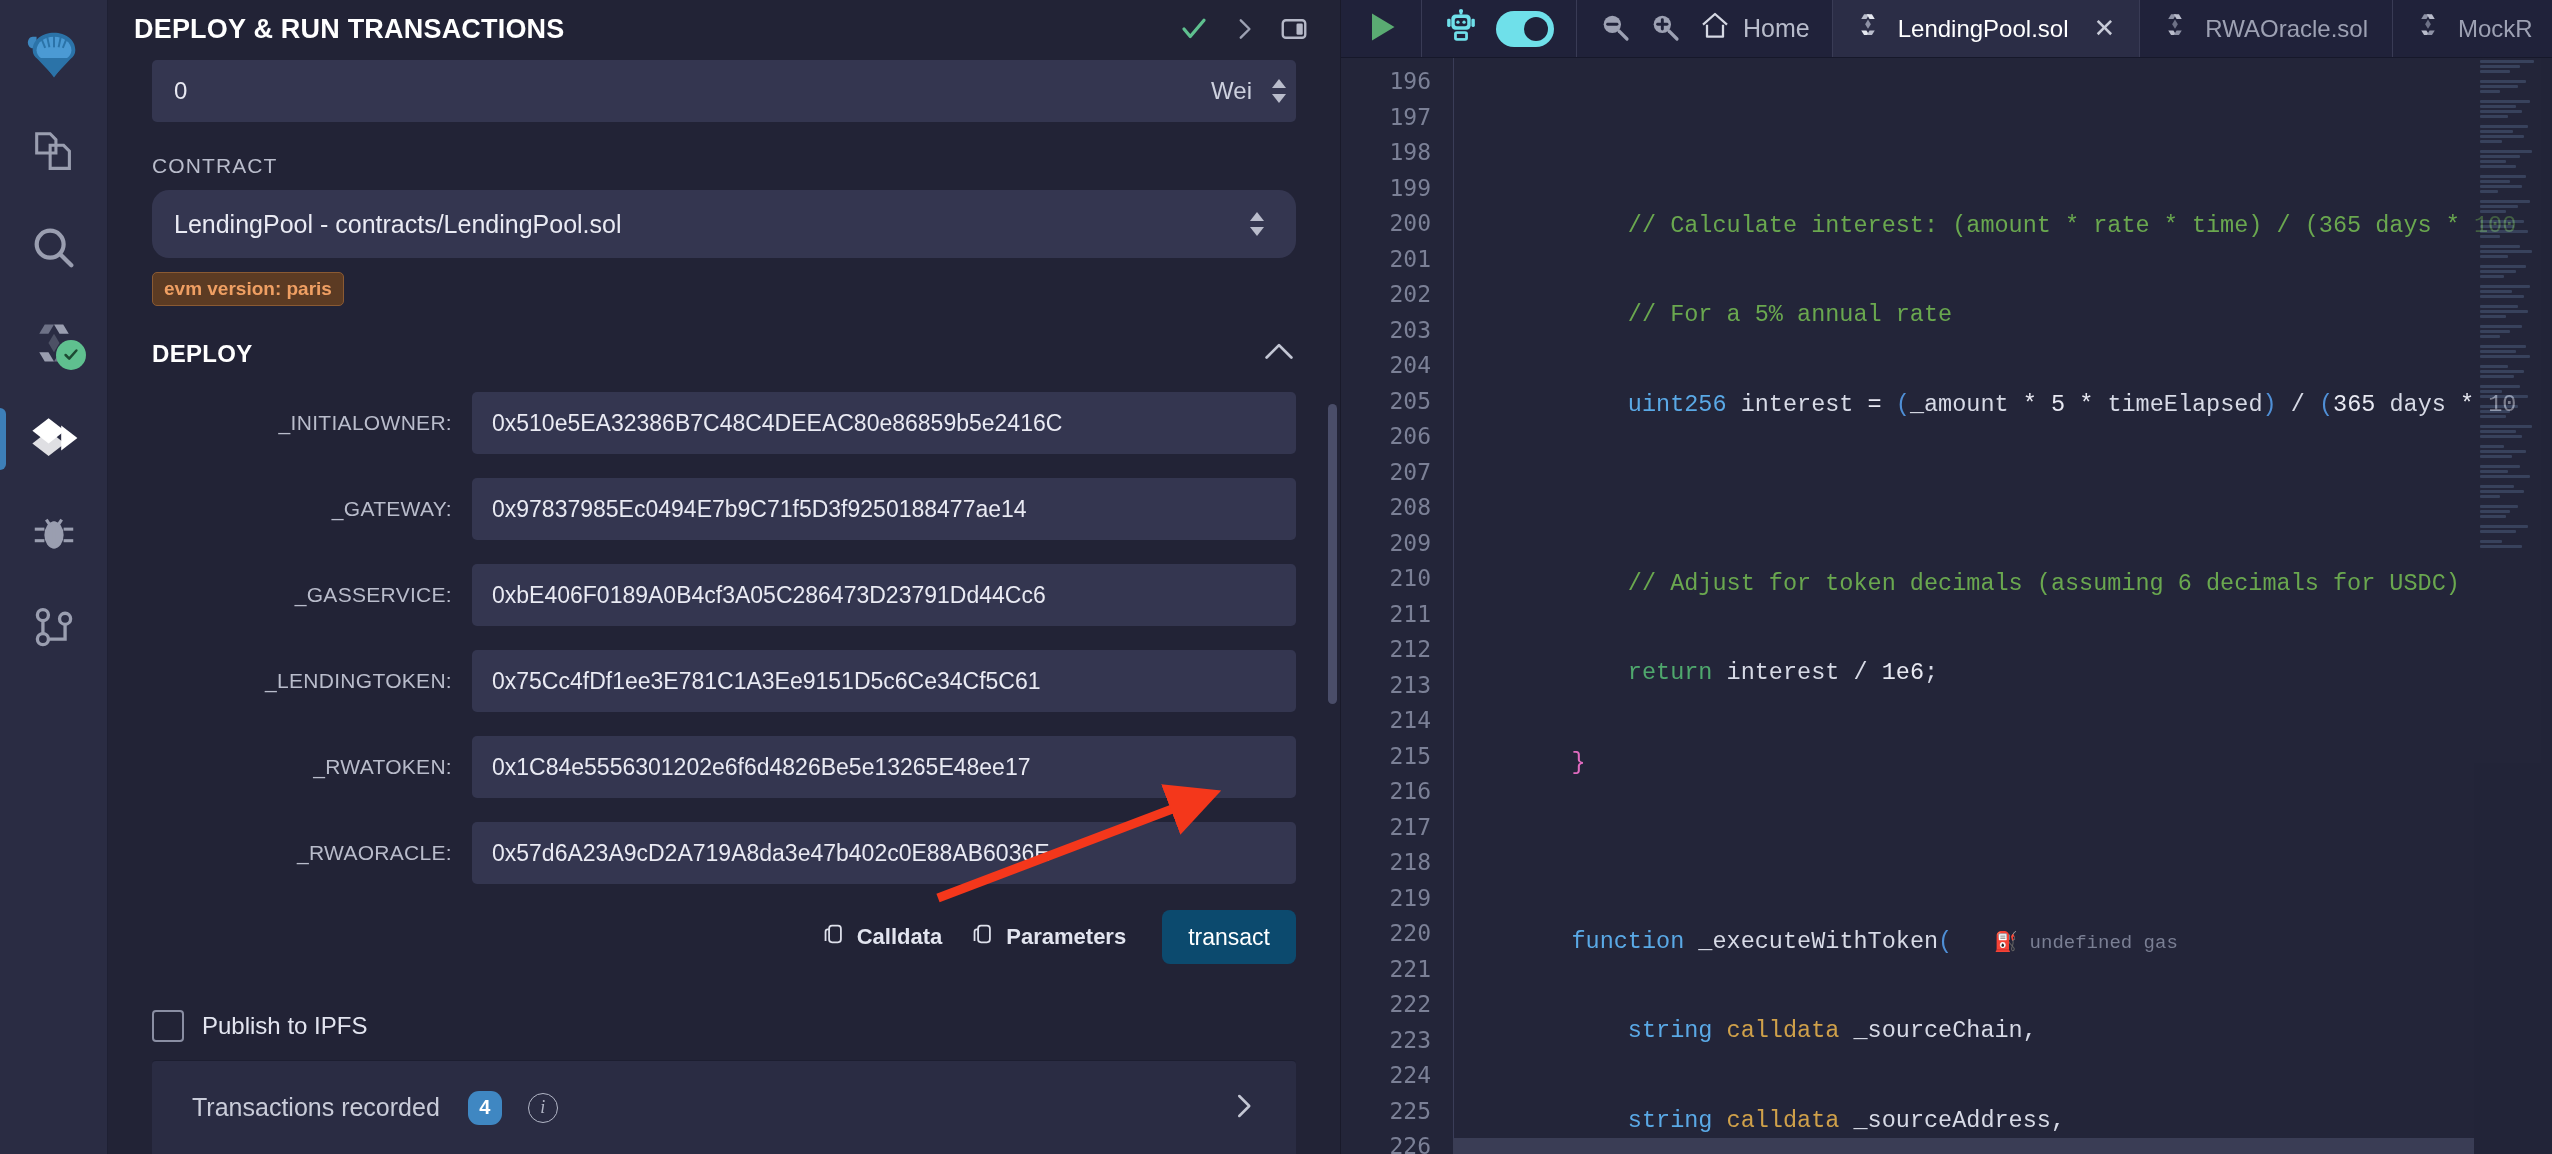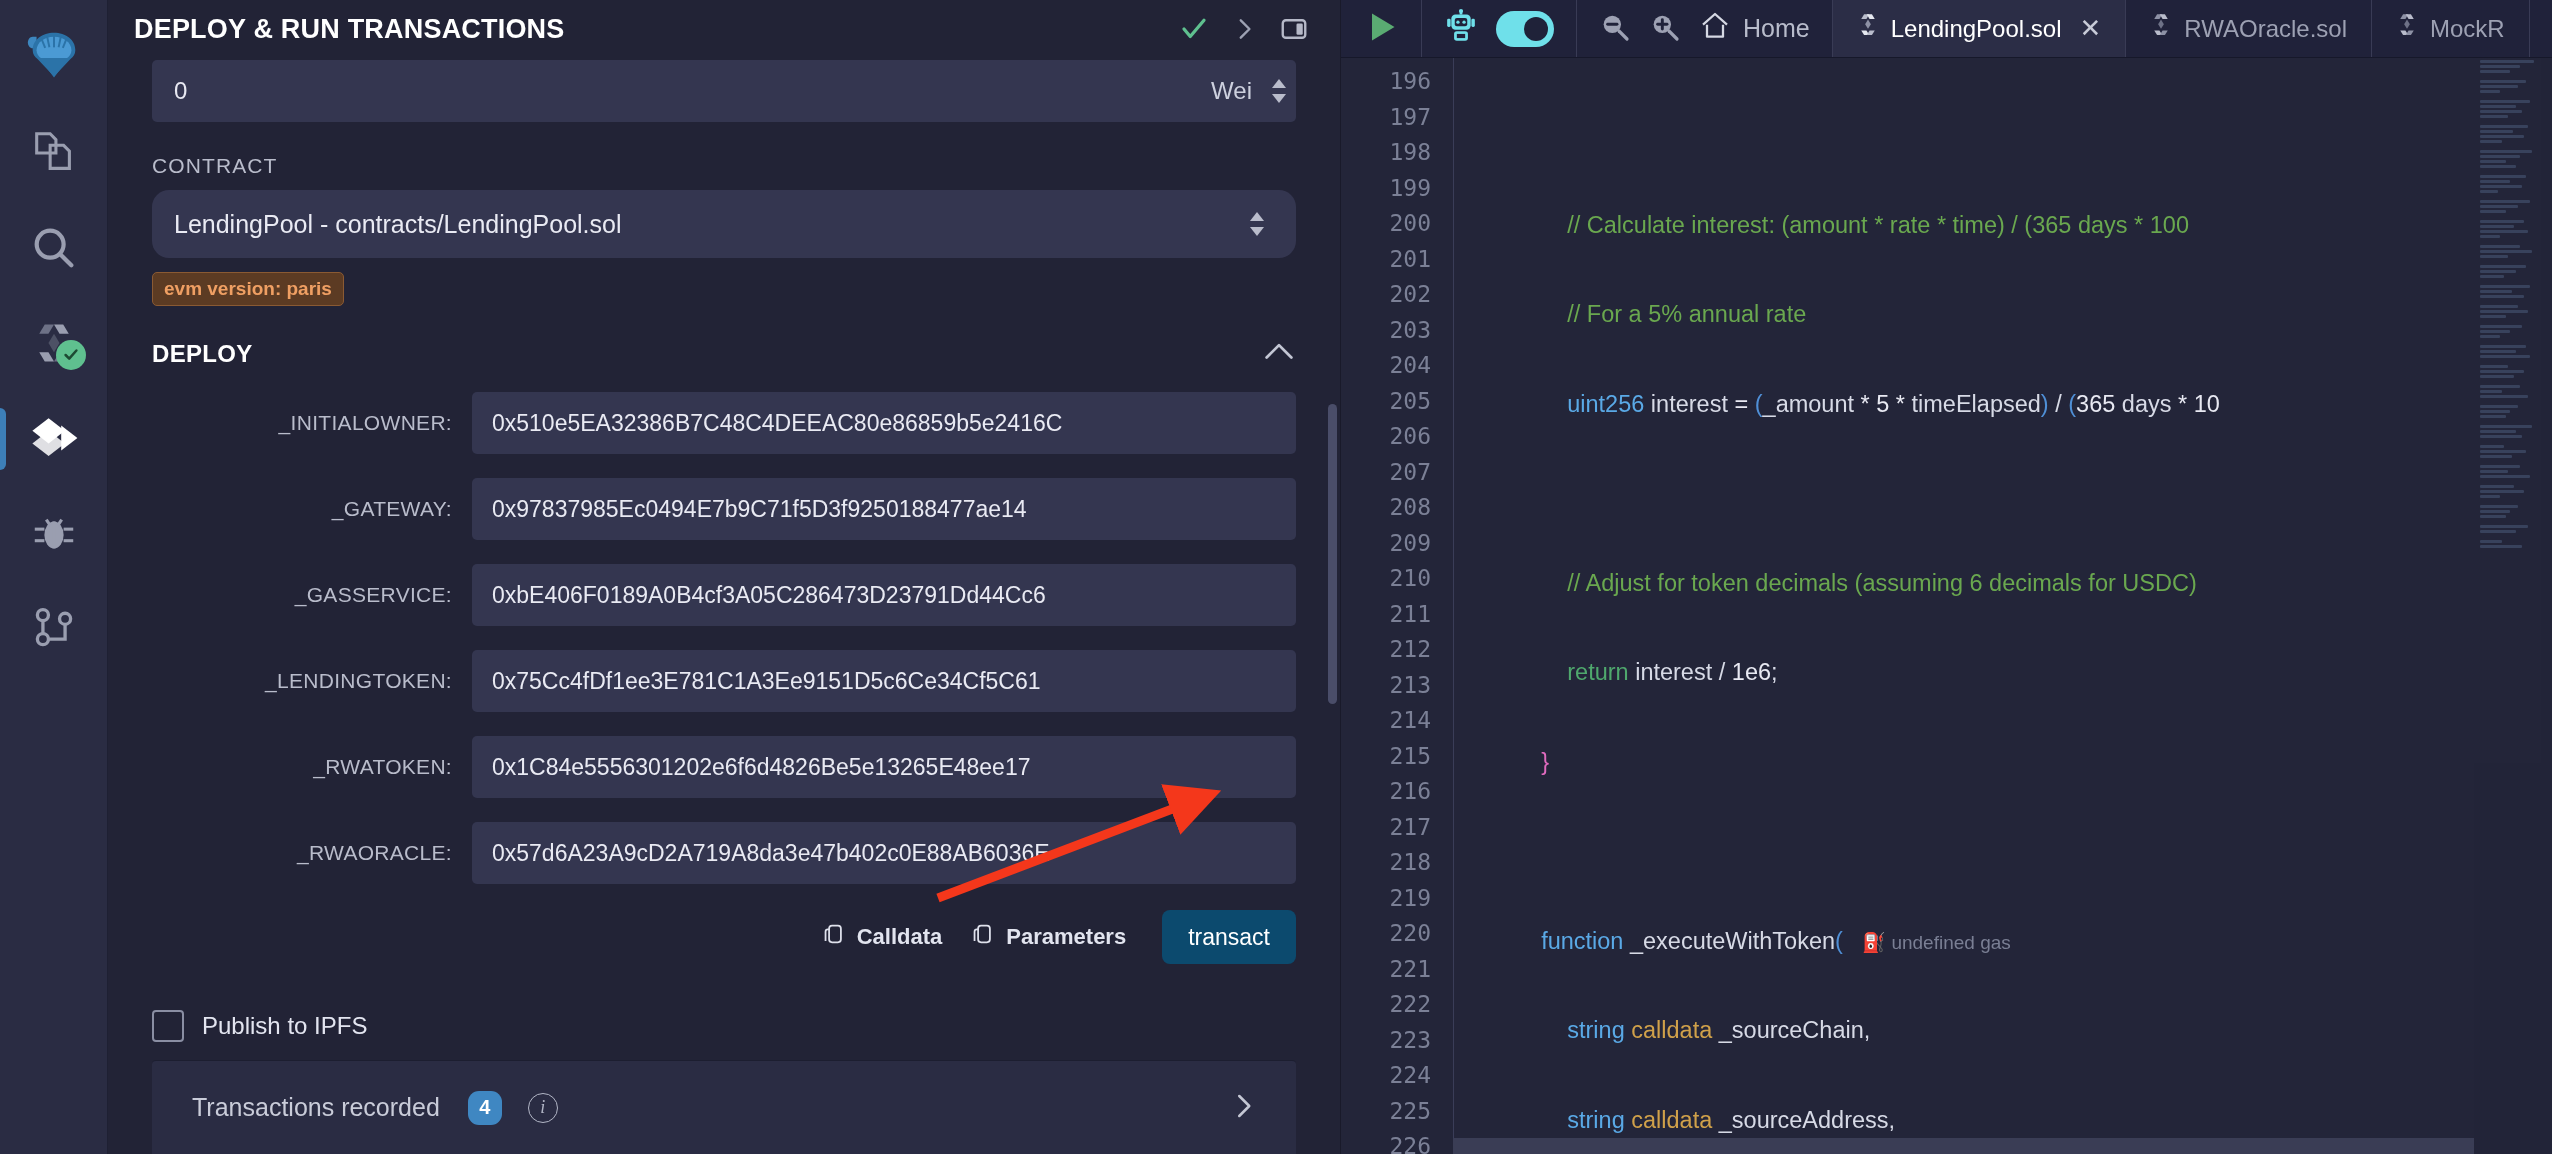--- a/index.html
+++ b/index.html
@@ -200,39 +200,39 @@
     width: 58px; height: 36px; border-radius: 18px; background: #6fe0ea;
     position: relative;
   }
   .toggle-pill::after {
     content:""; position:absolute; right: 6px; top: 6px;
     width: 24px; height: 24px; border-radius: 50%; background: #1f2239;
   }
   .tb-home { display: flex; align-items: center; gap: 12px; color: #b8bccb; font-size: 25px; }
 
   .tab {
-    display: flex; align-items: center; gap: 12px;
+    display: flex; align-items: center; gap: 19px;
     padding: 0 24px; border-right: 1px solid #393b55;
     font-size: 24px; color: #9da1b3; white-space: nowrap; text-align: right;
   }
   .tab.active { background: #2b2d46; color: #ffffff; }
   .tab-close { color: #c8cbd8; font-size: 26px; margin-left: 6px; }
 
   .code-area { flex: 1; display: flex; position: relative; overflow: hidden; background: #232539; }
   .gutter {
     width: 112px; min-width: 112px; text-align: right;
     padding: 0 22px 0 0; color: #7b8096;
     font-family: "DejaVu Sans Mono", monospace; font-size: 23px;
     padding-top: 6px;
   }
   .gutter div { height: 35.5px; line-height: 35.5px; }
   .code-gap { width: 62px; min-width: 62px; border-left: 1px solid #3a3d58; }
   .code-lines {
     flex: 1; padding-top: 6px; position: relative;
-    font-family: Liberation Sans, sans-serif; font-size: 23.5px;
+    font-family: Liberation Mono, monospace; font-size: 23.5px;
     white-space: pre; overflow: hidden;
   }
   .code-lines .ln { height: 35.5px; line-height: 35.5px; color: #d7dae6; }
   .cm { color: #6aa84f; }
   .ty { color: #5aa9e6; }
   .fn { color: #5aa9e6; }
   .num { color: #e8e9f2; }
   .loc { color: #d0a14a; }
   .pink { color: #e06bbf; }
   .blu2 { color: #4f8fd6; }

